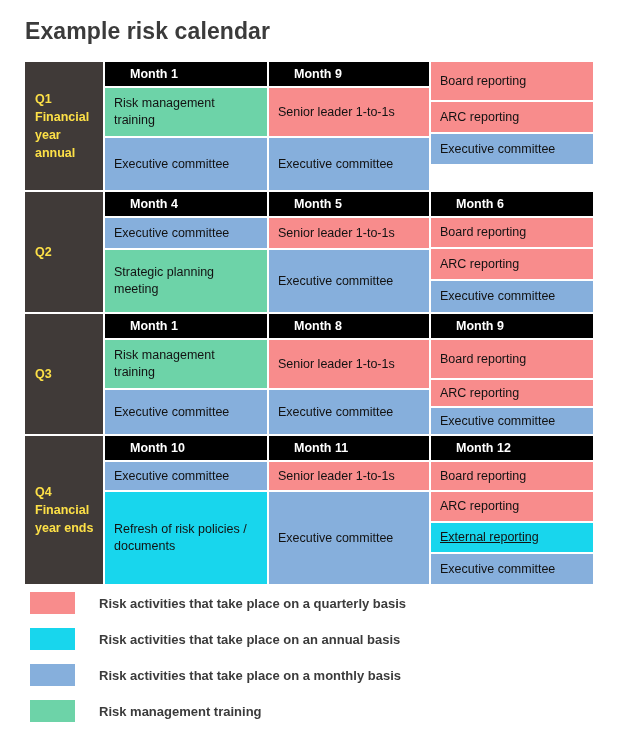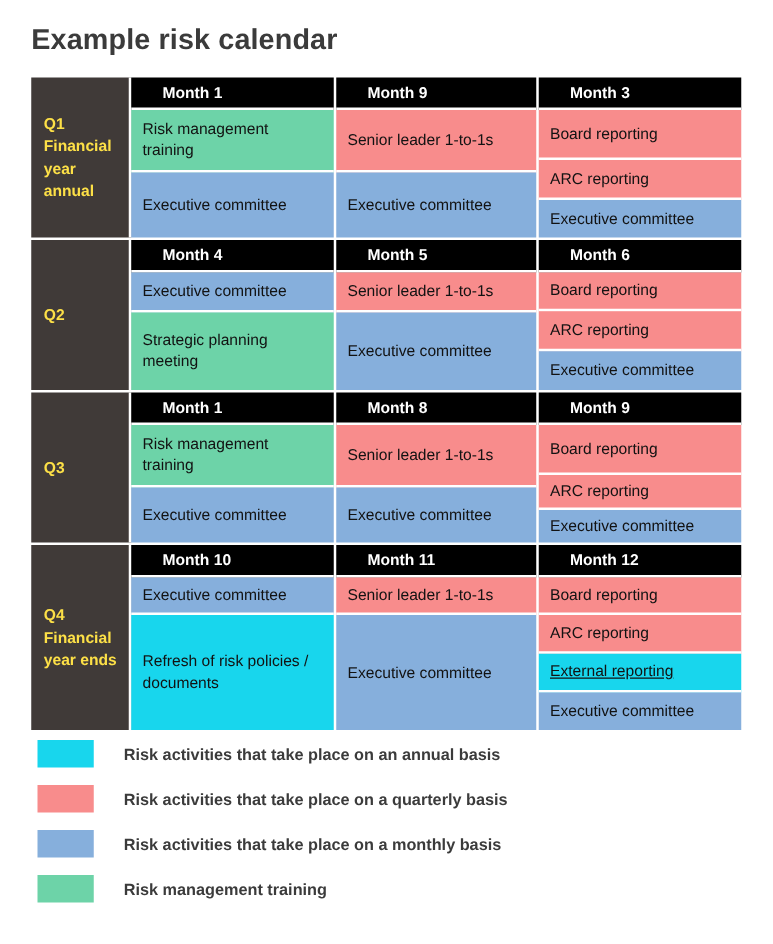--- a/index.html
+++ b/index.html
@@ -194,21 +194,20 @@
             <div class="cells">
               <div class="cell sw-quarterly" style="flex: 0 0 50px;">
                 <span class="cell-text">Senior leader 1-to-1s</span>
               </div>
               <div class="cell sw-monthly" style="flex: 0 0 52px;">
                 <span class="cell-text">Executive committee</span>
               </div>
             </div>
           </div>
           <div class="month-col c3">
-            <div class="month-head">Month 3</div>
             <div class="cells">
               <div class="cell sw-quarterly" style="flex: 0 0 40px;">
                 <span class="cell-text">Board reporting</span>
               </div>
               <div class="cell sw-quarterly" style="flex: 0 0 32px;">
                 <span class="cell-text">ARC reporting</span>
               </div>
               <div class="cell sw-monthly" style="flex: 0 0 30px;">
                 <span class="cell-text">Executive committee</span>
               </div>
@@ -353,26 +352,26 @@
                 <span class="cell-text">Executive committee</span>
               </div>
             </div>
           </div>
         </div>
       </div>
     </div>
 
   <div id="legend">
       <div class="legend-row">
+        <div class="legend-swatch sw-quarterly"></div>
+        <div class="legend-label">Risk activities that take place on a quarterly basis</div>
+      </div>
+      <div class="legend-row">
         <div class="legend-swatch sw-annual"></div>
         <div class="legend-label">Risk activities that take place on an annual basis</div>
-      </div>
-      <div class="legend-row">
-        <div class="legend-swatch sw-quarterly"></div>
-        <div class="legend-label">Risk activities that take place on a quarterly basis</div>
       </div>
       <div class="legend-row">
         <div class="legend-swatch sw-monthly"></div>
         <div class="legend-label">Risk activities that take place on a monthly basis</div>
       </div>
       <div class="legend-row">
         <div class="legend-swatch sw-training"></div>
         <div class="legend-label">Risk management training</div>
       </div>
     </div>

